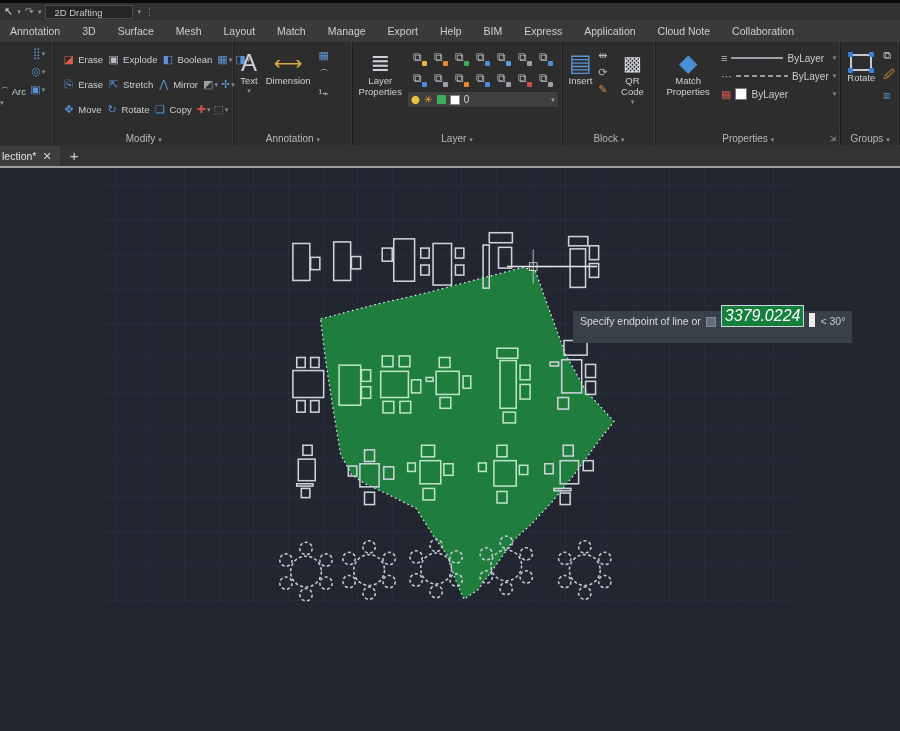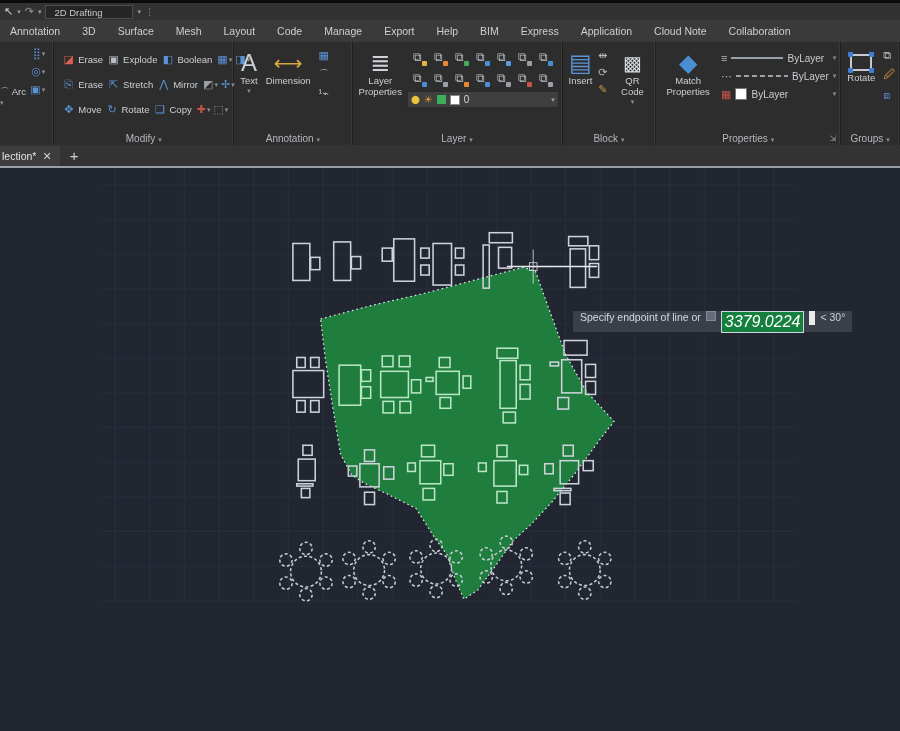--- a/index.html
+++ b/index.html
@@ -78,21 +78,21 @@
   .doctab .close { color:#cfcfcf; font-size:11px; }
   .newtab { color:#cfcfcf; font-size:15px; padding:0 10px 2px; }
   .tabline { position:absolute; left:0; top:166px; width:900px; height:2px; background:#9a9ea5; }
 
   
   .canvas { position:absolute; left:0; top:168px; width:900px; height:563px; background:#212631; }
   svg.draw { position:absolute; left:0; top:0; }
 
   
   .dyninput { position:absolute; left:573px; top:311px; height:21px; background:#3a404a;
-              display:flex; align-items:flex-start; gap:5px; padding:0 7px; }
+              display:flex; align-items:flex-end; gap:5px; padding:16px 7px; }
   .dyninput .prompt { color:#d6d9de; font-size:10.5px; white-space:nowrap; }
   .dyninput .opticon { width:10px; height:10px; background:#666d79; border:1px solid #828a97; }
   .dyninput .field { background:#15803d; color:#ffffff; font-size:16px; padding:1px 3px;
                      border:1px solid #cfd6e0;font-style:italic; }
   .dyninput .caret { display:inline-block; width:6px; height:14px; background:#ececec; }
   .dyninput .angle { color:#c9ccd2; font-size:10.5px; white-space:nowrap; }
 </style>
 </head>
 <body>
 
@@ -109,21 +109,21 @@
     <span class="glyph" style="font-size:9px;color:#9a9a9a">⋮</span>
   </div>
 </div>
 
 <div class="menubar">
     <span class="menutab">Annotation</span>
     <span class="menutab">3D</span>
     <span class="menutab">Surface</span>
     <span class="menutab">Mesh</span>
     <span class="menutab">Layout</span>
-    <span class="menutab">Code</span>
+    <span class="menutab">Match</span>
     <span class="menutab">Manage</span>
     <span class="menutab">Export</span>
     <span class="menutab">Help</span>
     <span class="menutab">BIM</span>
     <span class="menutab">Express</span>
     <span class="menutab">Application</span>
     <span class="menutab">Cloud Note</span>
     <span class="menutab">Collaboration</span>
   </div>
 

